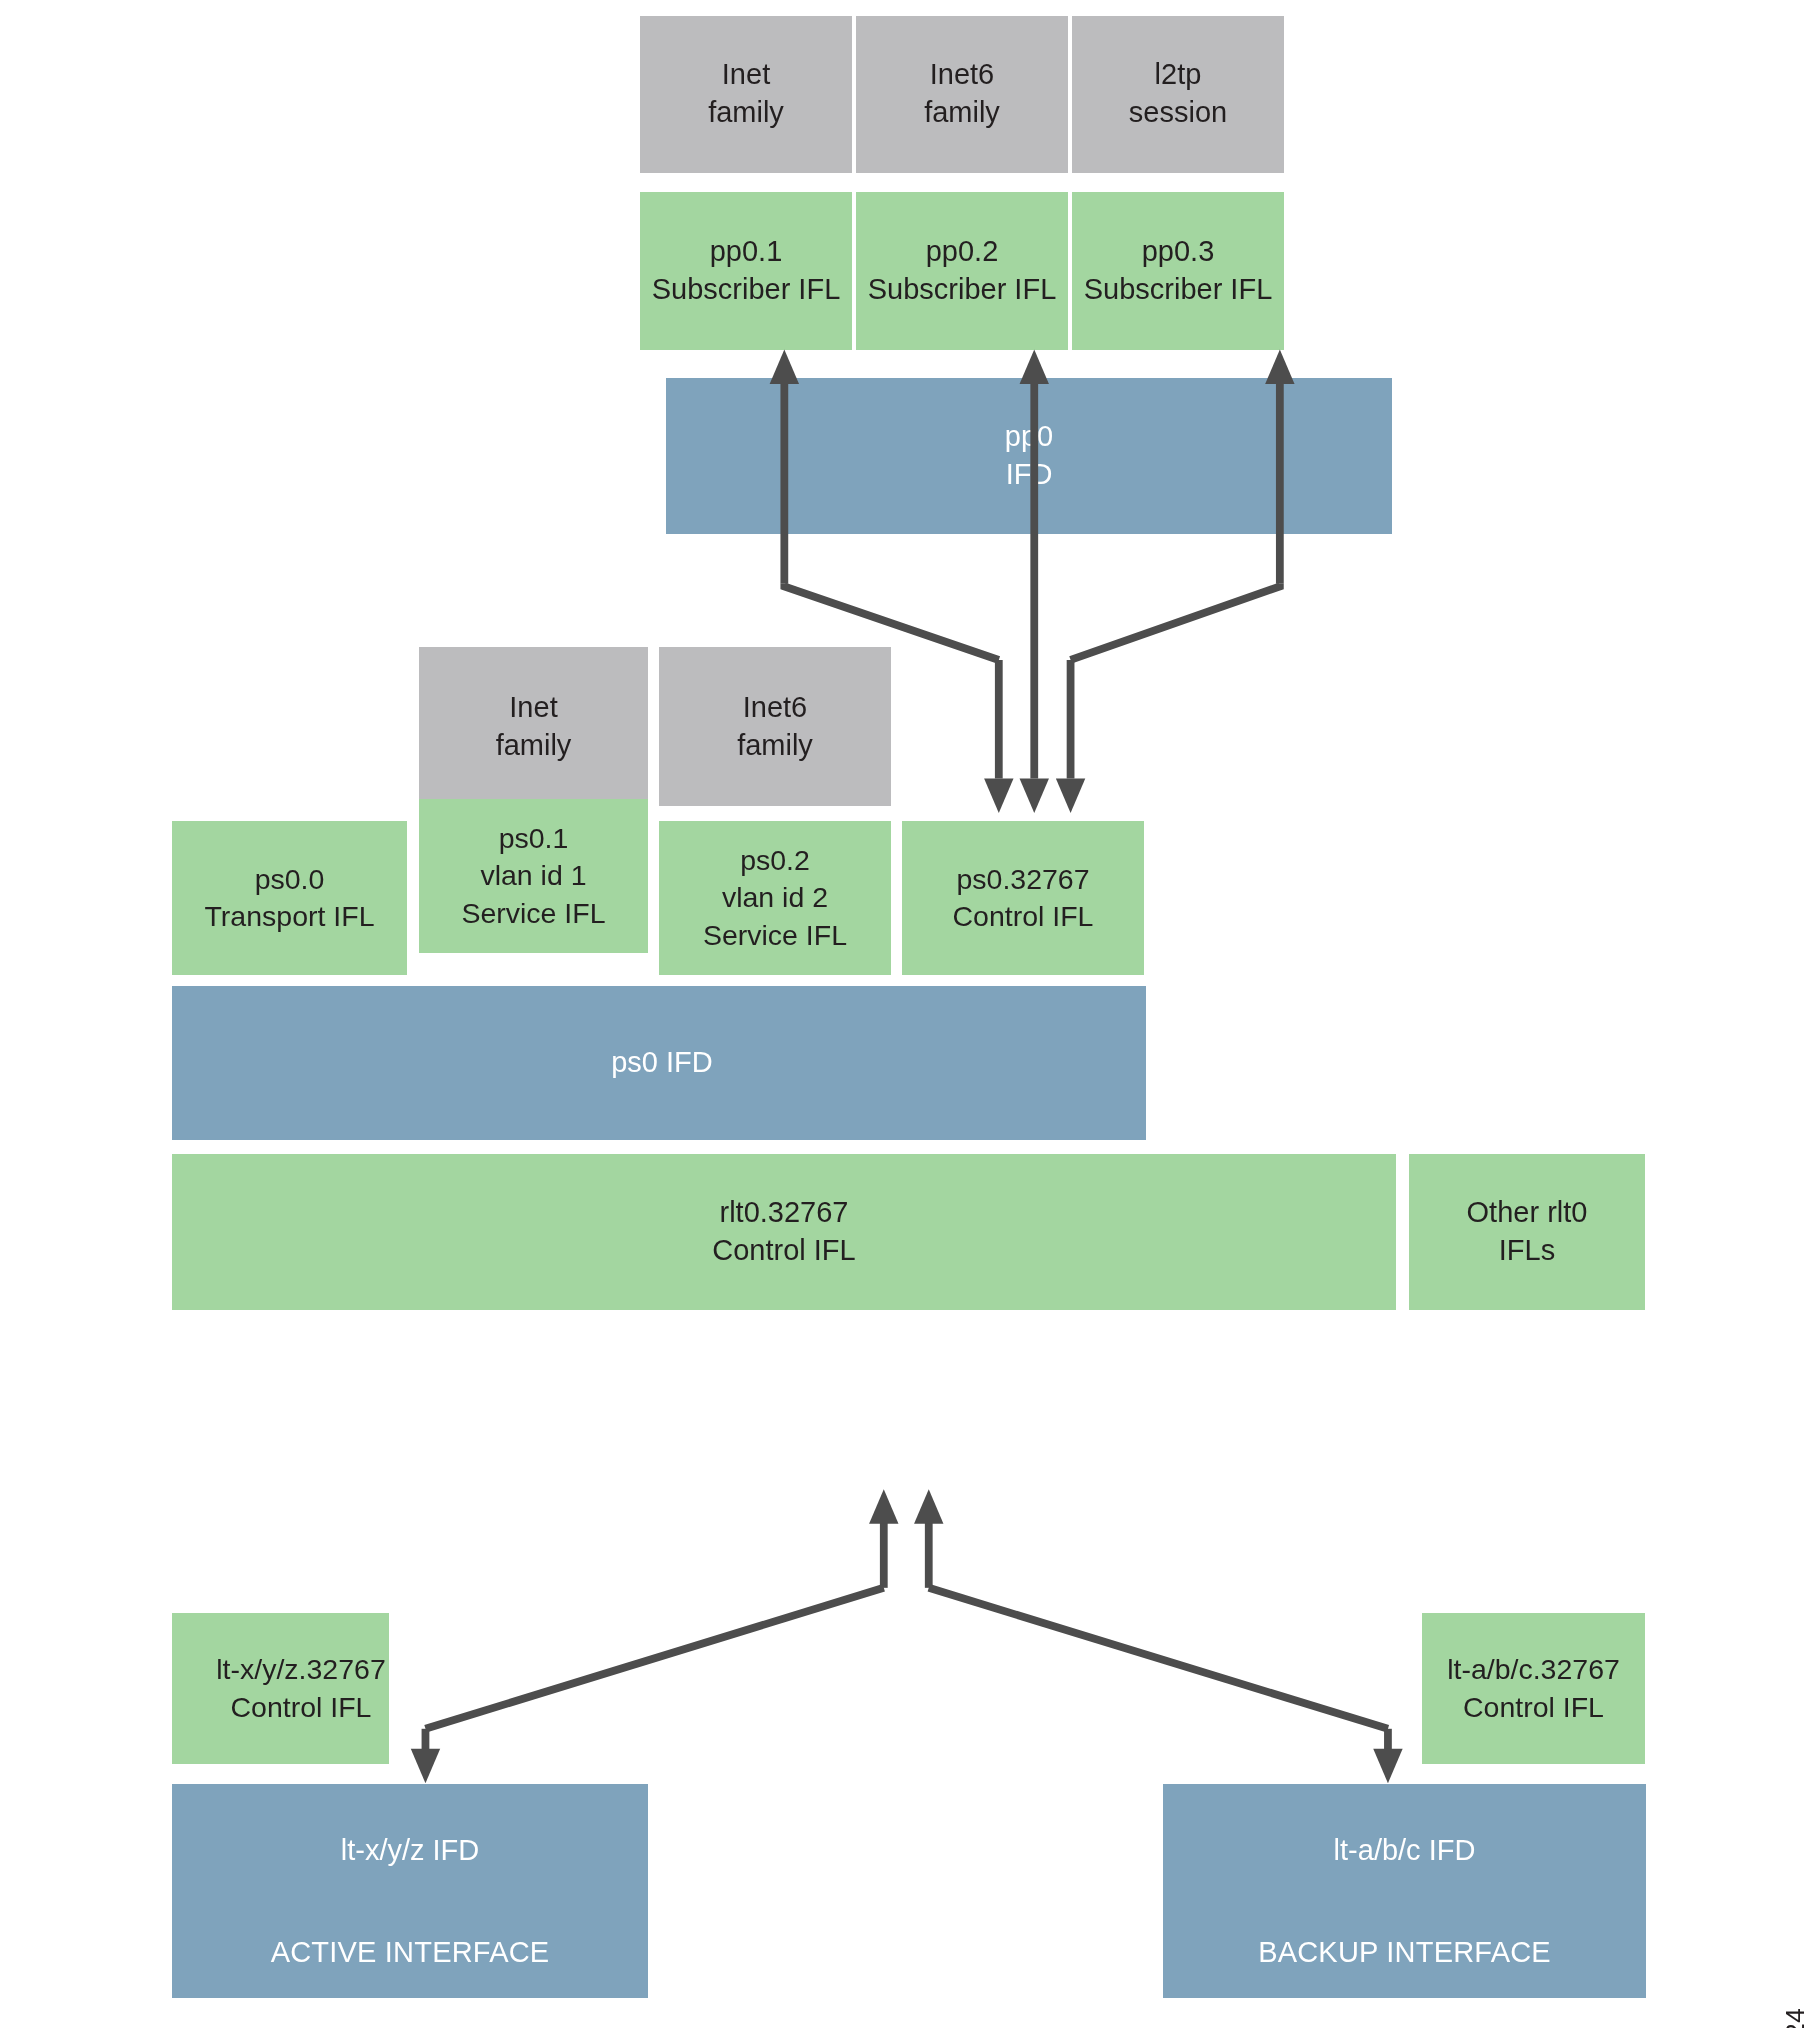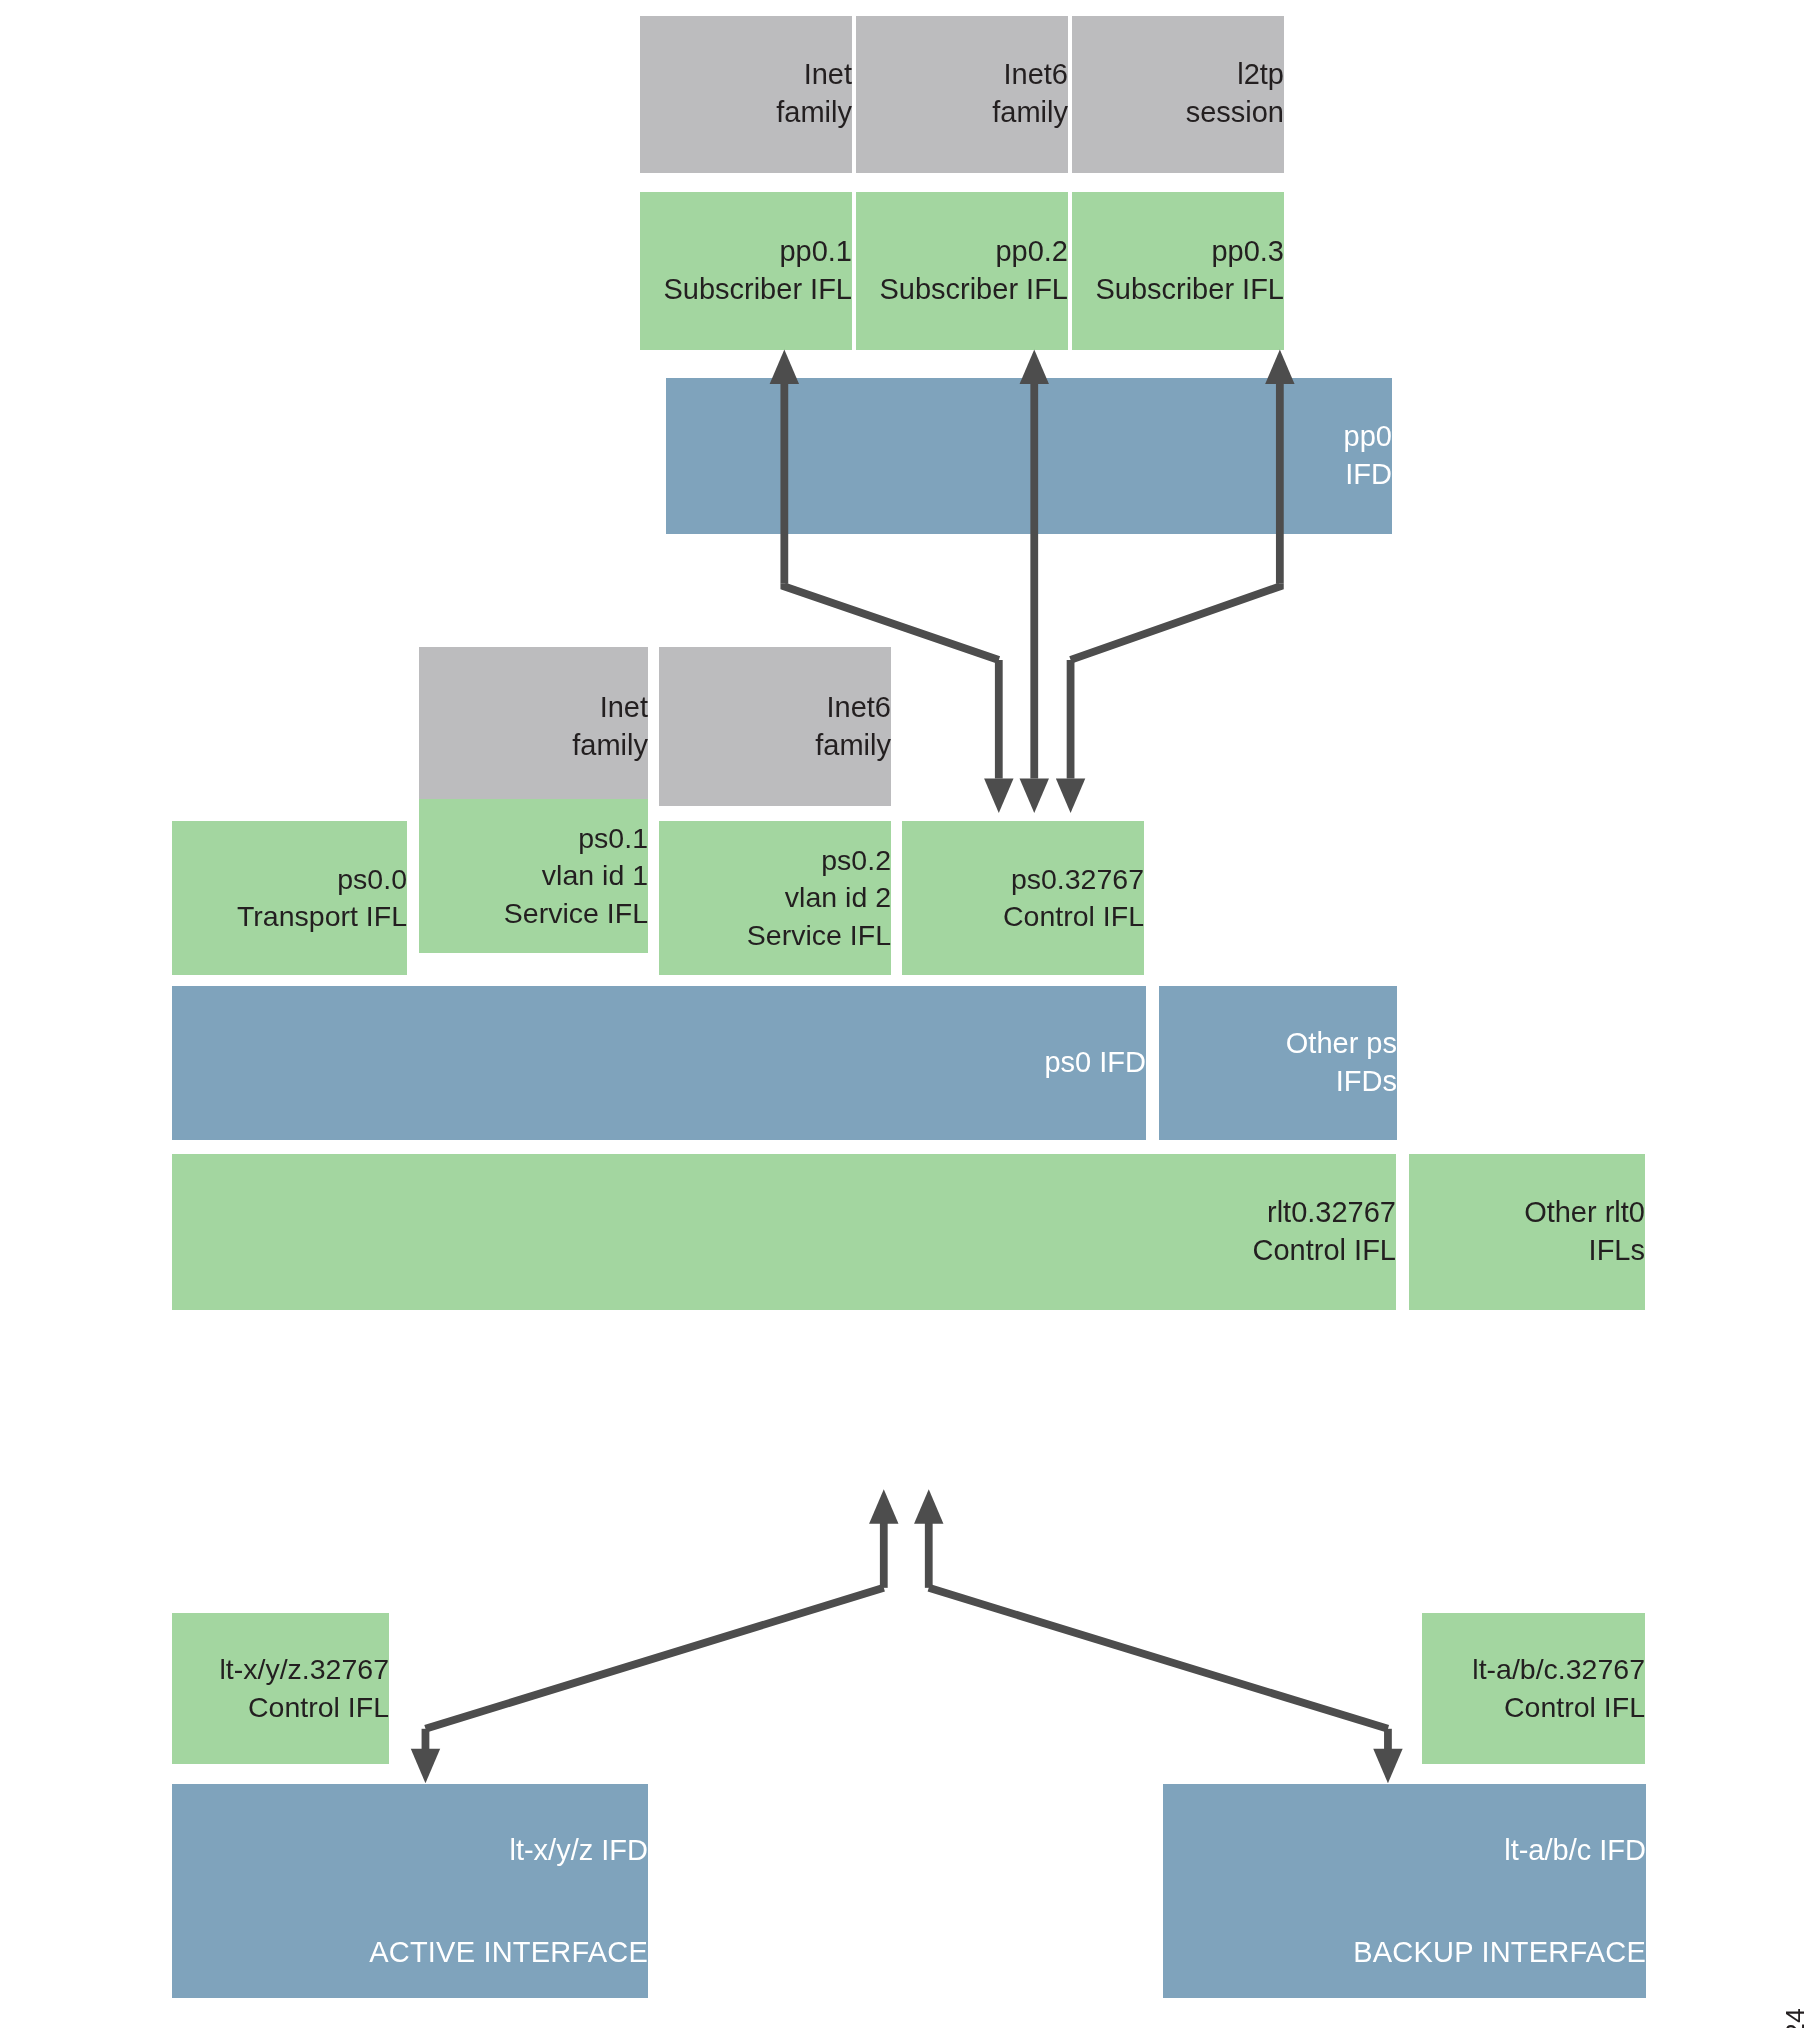--- a/index.html
+++ b/index.html
@@ -10,21 +10,21 @@
     width:1816px;
     height:2029px;
     background:#ffffff;
     overflow:hidden;
   }
   .box{
     position:absolute;
     box-sizing:border-box;
     display:flex;
     flex-direction:column;
-    align-items:flex-end;
+    align-items:center;
     justify-content:center;
     text-align:center;
     line-height:1.30;
     white-space:pre-line;
     z-index:2;
   }
   .gray{ background:#bcbcbe; color:#231f20; }
   .green{ background:#a3d6a0; color:#231f20; }
   .blue{ background:#7fa3bc; color:#ffffff; }
 
@@ -119,24 +119,20 @@
     <span class="line">Service IFL</span>
   </div>
   <div class="box green fs-md" style="left:902px;top:821px;width:242px;height:154px;">
     <span class="line">ps0.32767</span>
     <span class="line">Control IFL</span>
   </div>
 
   <div class="box blue fs-lg" style="left:172px;top:986px;width:974px;height:154px;padding-left:6px;">
     <span class="line">ps0 IFD</span>
   </div>
-  <div class="box blue fs-lg" style="left:1159px;top:986px;width:238px;height:154px;">
-    <span class="line">Other ps</span>
-    <span class="line">IFDs</span>
-  </div>
 
   <div class="box green fs-lg" style="left:172px;top:1154px;width:1224px;height:156px;">
     <span class="line">rlt0.32767</span>
     <span class="line">Control IFL</span>
   </div>
   <div class="box green fs-lg" style="left:1409px;top:1154px;width:236px;height:156px;">
     <span class="line">Other rlt0</span>
     <span class="line">IFLs</span>
   </div>
 

